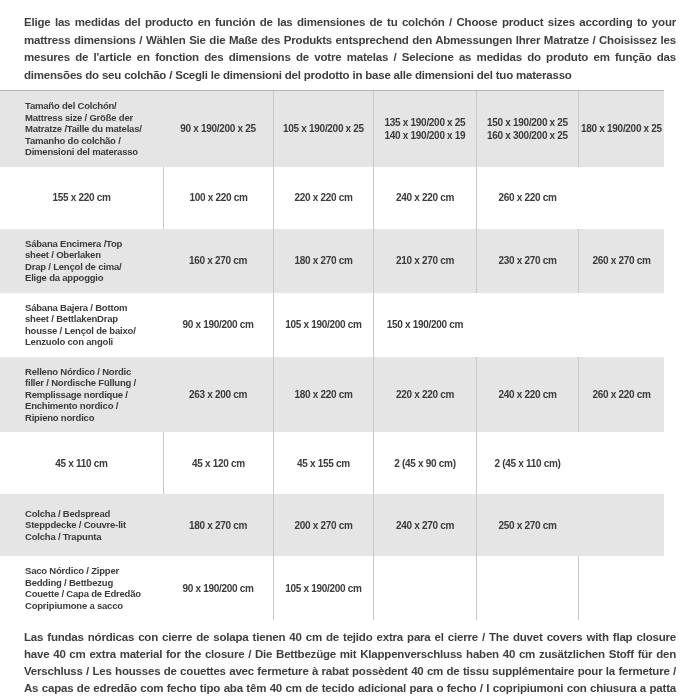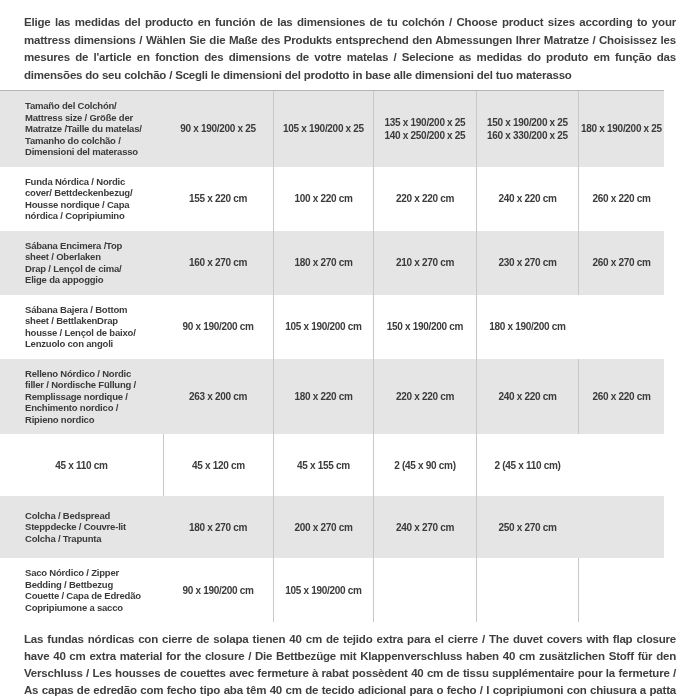--- a/index.html
+++ b/index.html
@@ -76,30 +76,26 @@
   <div class="size-table">
       <div class="row shaded">
         <div class="cell label">Tamaño del Colchón/
 Mattress size / Größe der
 Matratze /Taille du matelas/
 Tamanho do colchão /
 Dimensioni del materasso</div>
         <div class="cell value">90 x 190/200 x 25</div>
         <div class="cell value sep">105 x 190/200 x 25</div>
         <div class="cell value sep">135 x 190/200 x 25
-140 x 250/200 x 25</div>
+140 x 190/200 x 19</div>
         <div class="cell value sep">150 x 190/200 x 25
-160 x 330/200 x 25</div>
+160 x 300/200 x 25</div>
         <div class="cell value sep">180 x 190/200 x 25</div>
       </div>
       <div class="row">
-        <div class="cell label">Funda Nórdica / Nordic
-cover/ Bettdeckenbezug/
-Housse nordique / Capa
-nórdica / Copripiumino</div>
         <div class="cell value">155 x 220 cm</div>
         <div class="cell value sep">100 x 220 cm</div>
         <div class="cell value sep">220 x 220 cm</div>
         <div class="cell value sep">240 x 220 cm</div>
         <div class="cell value sep">260 x 220 cm</div>
       </div>
       <div class="row shaded">
         <div class="cell label">Sábana Encimera /Top
 sheet / Oberlaken
 Drap / Lençol de cima/
@@ -111,21 +107,20 @@
         <div class="cell value sep">260 x 270 cm</div>
       </div>
       <div class="row">
         <div class="cell label">Sábana Bajera / Bottom
 sheet / BettlakenDrap
 housse / Lençol de baixo/
 Lenzuolo con angoli</div>
         <div class="cell value">90 x 190/200 cm</div>
         <div class="cell value sep">105 x 190/200 cm</div>
         <div class="cell value sep">150 x 190/200 cm</div>
-        <div class="cell value sep">180 x 190/200 cm</div>
       </div>
       <div class="row shaded">
         <div class="cell label">Relleno Nórdico / Nordic
 filler / Nordische Füllung /
 Remplissage nordique /
 Enchimento nordico /
 Ripieno nordico</div>
         <div class="cell value">263 x 200 cm</div>
         <div class="cell value sep">180 x 220 cm</div>
         <div class="cell value sep">220 x 220 cm</div>

